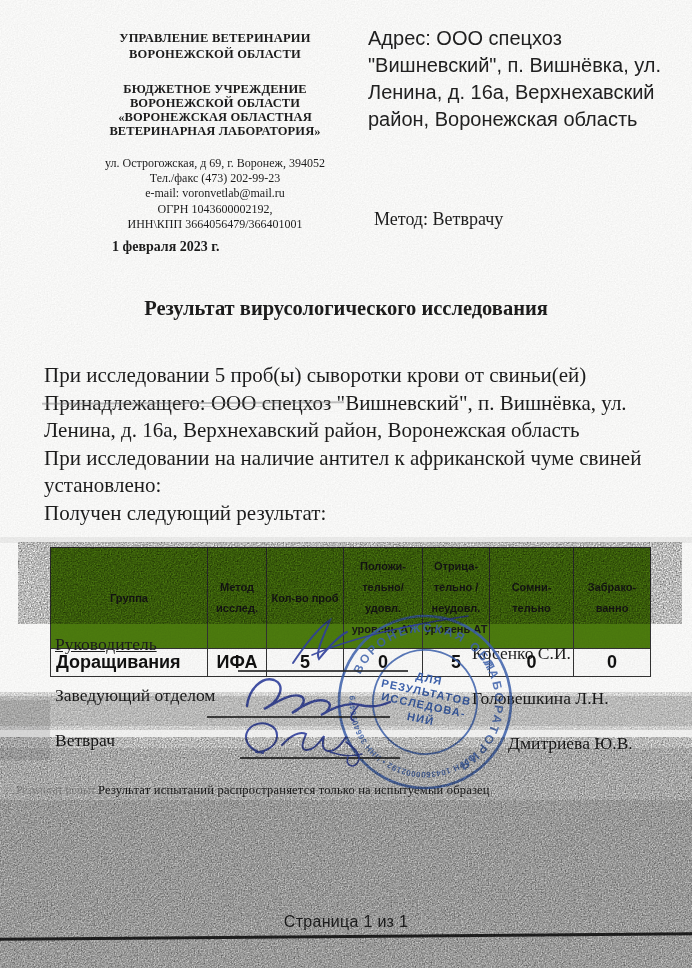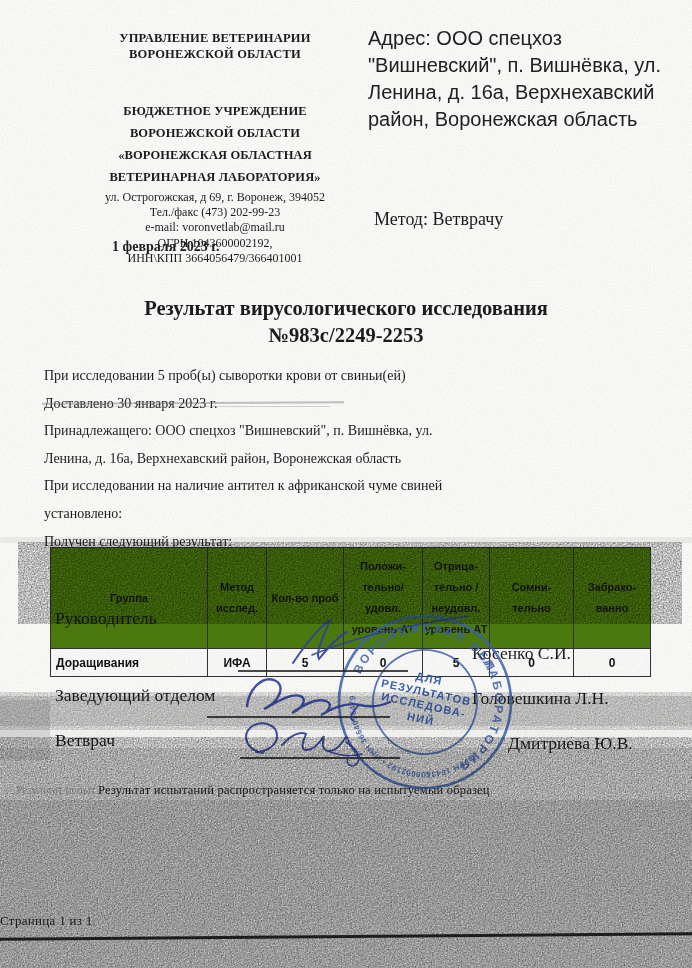--- a/index.html
+++ b/index.html
@@ -6,63 +6,63 @@
   .page{
     position:relative;width:692px;height:968px;margin:0 auto;
     background:#fcfcfb;overflow:hidden;
     font-family:"Liberation Serif", serif;color:#1d1d1d;
   }
   .pre{white-space:pre-line;}
   .abs{position:absolute;}
   
   .lh-left{left:50px;top:31px;width:330px;text-align:center;z-index:2;}
   .lh-dept{font-size:12.5px;font-weight:600;line-height:15.5px;letter-spacing:.2px;}
-  .lh-inst{font-size:12.5px;font-weight:600;line-height:22px;margin-top:38px;letter-spacing:.1px;}
-  .lh-contacts{font-size:12px;font-weight:400;line-height:15.2px;margin-top:2px;text-align:center;}
+  .lh-inst{font-size:12.5px;font-weight:600;line-height:14px;margin-top:20px;letter-spacing:.1px;}
+  .lh-contacts{font-size:12px;font-weight:400;line-height:15.2px;margin-top:18px;text-align:center;}
   .lh-right{left:368px;top:25px;width:300px;z-index:2;
     font-family:"Liberation Sans", sans-serif;font-size:20px;line-height:27px;color:#222;}
   .komu{left:374px;top:209px;font-size:18px;z-index:2;}
   .doc-date{left:112px;top:239px;font-size:14px;font-weight:700;z-index:2;}
   
   .doc-title{left:0;top:295px;width:692px;text-align:center;z-index:2;
     font-size:20.5px;font-weight:700;line-height:27px;}
   
-  .body-text{left:44px;top:362px;width:615px;z-index:2;font-size:14px;line-height:27.6px;}
+  .body-text{left:44px;top:362px;width:615px;z-index:2;font-size:21px;line-height:27.6px;}
   .body-text p{margin:0;}
   .strike1{left:42px;top:402px;width:302px;height:2px;background:#7d7d7d;opacity:.45;transform:rotate(-.3deg);z-index:2;}
   .strike2{left:60px;top:406px;width:270px;height:1px;background:#8d8d8d;opacity:.35;z-index:2;}
   
   .result-table{left:50px;top:547px;width:600px;z-index:2;border-collapse:collapse;table-layout:fixed;}
   .result-table th,.result-table td{border:1.5px solid #333;}
   .result-table th{
     background:#4d7c0f;height:72px;vertical-align:middle;text-align:center;
     font-family:"Liberation Sans", sans-serif;font-size:11px;font-weight:600;
     line-height:21px;color:#1a1a1a;padding:8px 1px;
   }
   .result-table td{
     height:25px;background:#fbfbfa;text-align:center;
-    font-family:"Liberation Sans", sans-serif;font-size:12px;font-weight:600;color:#111;
+    font-family:"Liberation Sans", sans-serif;font-size:18px;font-weight:600;color:#111;
   }
   .result-table td.cell-left{text-align:left;padding-left:5px;}
   
   .sig-role{font-size:17.5px;z-index:2;}
   .sig-name{font-size:17.5px;z-index:2;}
   .sig-line{height:2px;background:#2a2a2a;z-index:4;opacity:.85;}
   .sig-svg{left:0;top:0;width:692px;height:968px;z-index:5;pointer-events:none;}
   
   .stamp-svg{left:325px;top:602px;width:200px;height:200px;z-index:3;opacity:.85;transform:rotate(12deg);pointer-events:none;}
   .stamp-center{left:367px;top:672px;width:116px;z-index:3;
     font-family:"Liberation Sans", sans-serif;font-size:11px;font-weight:700;line-height:13.5px;
     letter-spacing:1.2px;text-align:center;transform:rotate(12deg);pointer-events:none;}
   
   .footnote{left:98px;top:783px;width:500px;z-index:2;font-size:12.5px;letter-spacing:.2px;color:#222;}
   .footnote-ghost{left:16px;top:784px;width:80px;height:16px;overflow:hidden;z-index:2;
     font-size:11.5px;color:#555;opacity:.4;filter:blur(.7px);white-space:nowrap;}
-  .page-num{left:0;top:913px;width:692px;z-index:5;
-    font-family:Liberation Serif, serif;font-size:13px;color:#262626;letter-spacing:.3px;}
+  .page-num{left:0;top:913px;width:692px;text-align:center;z-index:5;
+    font-family:Liberation Sans, sans-serif;font-size:16px;color:#262626;letter-spacing:.3px;}
   .bottom-rule{left:-6px;top:935px;width:704px;height:3px;background:#191919;opacity:.92;transform:rotate(-.45deg);z-index:5;}
   
   .bg-bands{left:0;top:0;width:692px;height:968px;z-index:1;pointer-events:none;}
   .speckle{left:0;top:0;width:692px;height:968px;z-index:6;pointer-events:none;}
 </style>
 </head>
 <body>
 
 <div class="page">
 
@@ -93,26 +93,24 @@
   <div class="abs lh-right pre">Адрес: ООО спецхоз
 "Вишневский", п. Вишнёвка, ул.
 Ленина, д. 16а, Верхнехавский
 район, Воронежская область</div>
   <div class="abs komu">Метод: Ветврачу</div>
 
   <div class="abs doc-date">1 февраля 2023 г.</div>
 
   <div class="abs doc-title">
     <div>Результат вирусологического исследования</div>
-    <div>№983с/2249-2253</div>
   </div>
 
   <div class="abs body-text">
     <p class="pre">При исследовании 5 проб(ы) сыворотки крови от свиньи(ей)</p>
-    <p class="pre">Доставлено 30 января 2023 г.</p>
     <p class="pre">Принадлежащего: ООО спецхоз "Вишневский", п. Вишнёвка, ул.
 Ленина, д. 16а, Верхнехавский район, Воронежская область</p>
     <p class="pre">При исследовании на наличие антител к африканской чуме свиней
 установлено:</p>
     <p class="pre">Получен следующий результат:</p>
   </div>
   <div class="abs strike1"></div>
   <div class="abs strike2"></div>
 
   <table class="abs result-table">
@@ -151,21 +149,21 @@
         <td>ИФА</td>
         <td>5</td>
         <td>0</td>
         <td>5</td>
         <td>0</td>
         <td>0</td>
       </tr>
     </tbody>
   </table>
 
-  <div class="abs sig-role" style="left:55px;top:608px;">Руководитель</div>
+  <div class="abs sig-role" style="left:55px;top:634px;text-decoration:underline;">Руководитель</div>
   <div class="abs sig-name" style="left:472px;top:643px;">Косенко С.И.</div>
   <div class="abs sig-line" style="left:238px;top:670px;width:170px;"></div>
 
   <div class="abs sig-name" style="left:472px;top:688px;">Головешкина Л.Н.</div>
   <div class="abs sig-role" style="left:55px;top:685px;">Заведующий отделом</div>
   <div class="abs sig-line" style="left:207px;top:716px;width:183px;"></div>
 
   <div class="abs sig-role" style="left:55px;top:730px;">Ветврач</div>
   <div class="abs sig-name" style="left:472px;top:733px;margin-left:36px;">Дмитриева Ю.В.</div>
   <div class="abs sig-line" style="left:240px;top:757px;width:160px;"></div>

